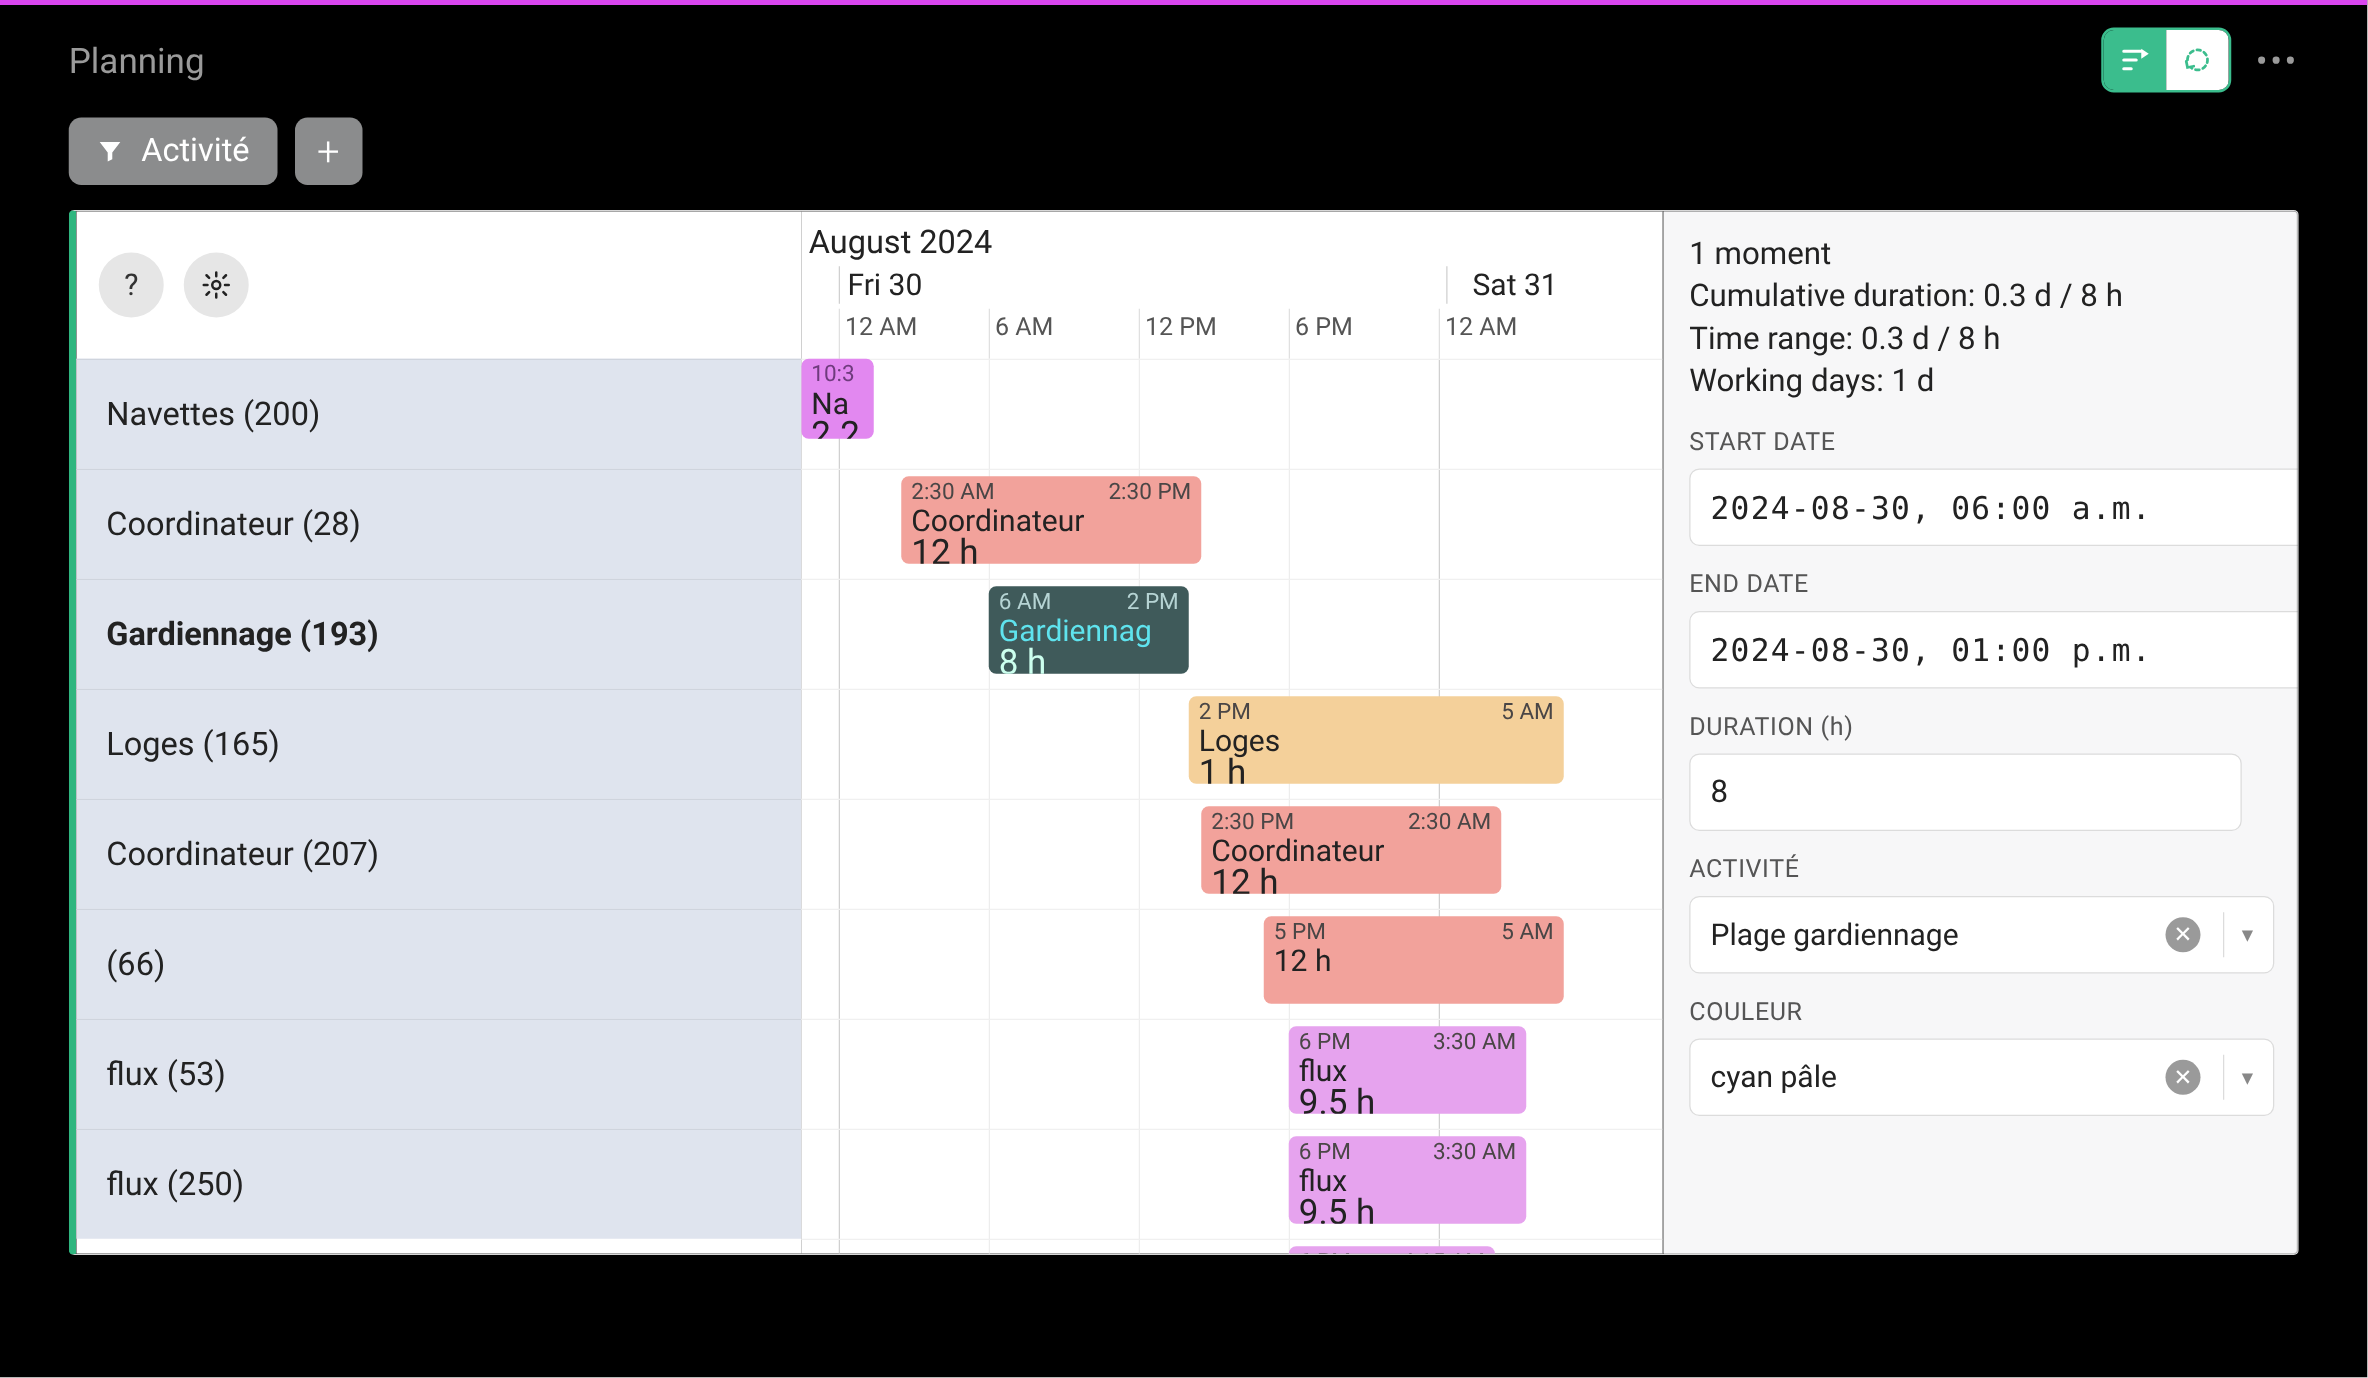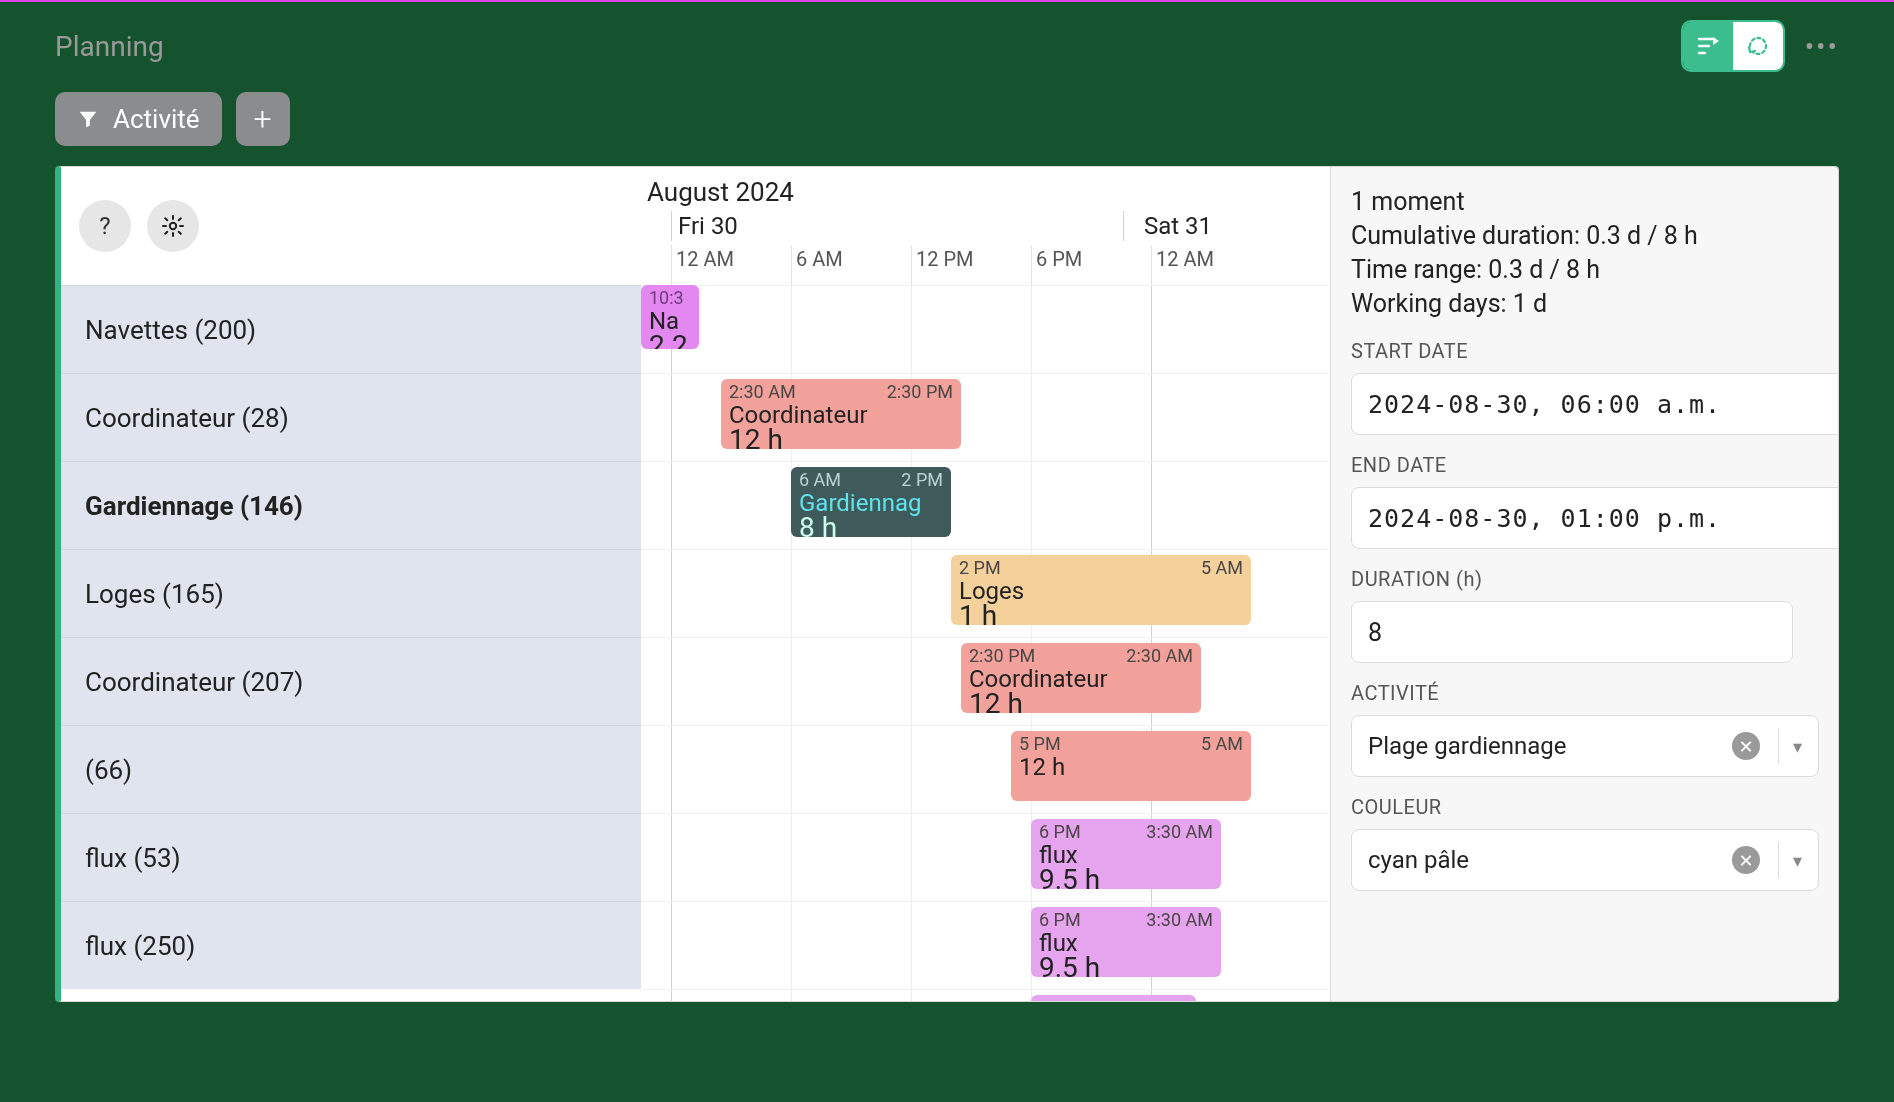--- a/index.html
+++ b/index.html
@@ -1,23 +1,23 @@
 <!DOCTYPE html>
 <html><head>
 <meta charset="utf-8">
 <style>
 * { margin: 0; padding: 0; box-sizing: border-box; font-family: -apple-system, BlinkMacSystemFont, "Segoe UI", Roboto, Helvetica, Arial, sans-serif; }
 html, body { width: 100%; height: 100%; background: #fff; }
 
 .page {
   width: 1894px;
   height: 1102px;
-  background: #14532d;
-  position: relative;
-  border-top: 2px solid #d946ef;
+  background: #000000;
+  position: relative;
+  border-top: 4px solid #d946ef;
 }
 
 
 .header {
   display: flex;
   align-items: center;
   justify-content: space-between;
   padding: 18px 55px 0 55px;
 }
 .page-title {
@@ -343,35 +343,35 @@
         <div class="circle-btn">
           <svg width="24" height="24" viewBox="0 0 24 24">
             <circle cx="12" cy="12" r="3.2" fill="none" stroke="#222" stroke-width="2"></circle>
             <path d="M12 2v3M12 19v3M4.2 4.2l2.1 2.1M17.7 17.7l2.1 2.1M2 12h3M19 12h3M4.2 19.8l2.1-2.1M17.7 6.3l2.1-2.1" stroke="#222" stroke-width="2" stroke-linecap="round"></path>
           </svg>
         </div>
       </div>
       <div class="resources" id="resources">
           <div class="resource-row">Navettes (200)</div>
           <div class="resource-row">Coordinateur (28)</div>
-          <div class="resource-row bold">Gardiennage (146)</div>
+          <div class="resource-row bold">Gardiennage (193)</div>
           <div class="resource-row">Loges (165)</div>
           <div class="resource-row">Coordinateur (207)</div>
           <div class="resource-row">(66)</div>
           <div class="resource-row">flux (53)</div>
           <div class="resource-row">flux (250)</div>
         </div>
     </div>
 
     <div class="timeline">
       <div class="timeline-header">
         <div class="month-label">August 2024</div>
         <div class="day-headers" id="day-headers">
             <div class="day-header" style="left: 30px;">Fri 30</div>
-            <div class="day-header" style="left: 482px; padding-left: 20px;">Sat 31</div>
+            <div class="day-header" style="left: 516px; padding-left: 20px;">Sat 31</div>
           </div>
         <div class="hour-headers" id="hour-headers">
             <div class="hour-header" style="left: 30px;">12 AM</div>
             <div class="hour-header" style="left: 150px;">6 AM</div>
             <div class="hour-header" style="left: 270px;">12 PM</div>
             <div class="hour-header" style="left: 390px;">6 PM</div>
             <div class="hour-header" style="left: 510px;">12 AM</div>
           </div>
       </div>
       <div class="timeline-body" id="timeline-body">

